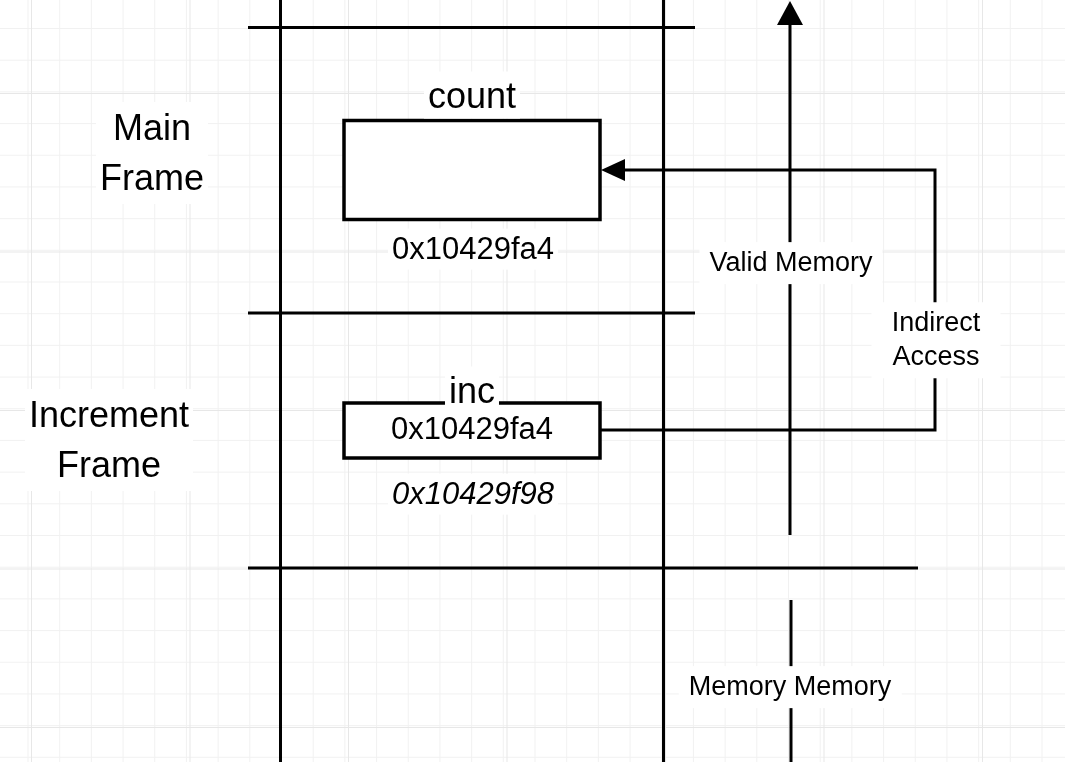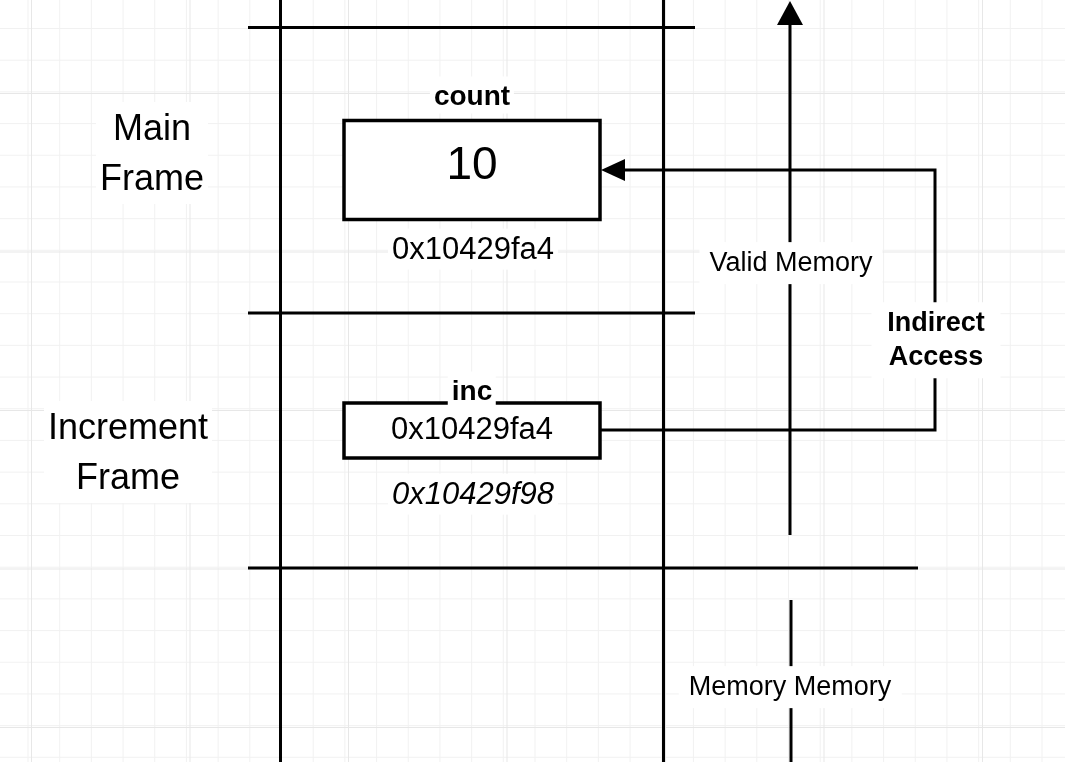--- a/index.html
+++ b/index.html
@@ -33,21 +33,21 @@
   .lbl {
     position: absolute;
     transform: translate(-50%, -50%);
     text-align: center;
     white-space: pre-line;
     background: #ffffff;
     line-height: 1.25;
     padding: 1px 4px;
   }
   .frame-label   { font-size: 36px; line-height: 50px; }
-  .var-name      { font-size: 28px; font-weight: bold; }
+  .var-name      { font-size: 36px; }
   .var-value-big { font-size: 46px; }
   .var-value     { font-size: 31px; background: transparent; }
   .addr          { font-size: 31px; }
   .memo          { font-size: 27px; padding: 4px 10px; }
 </style>
 </head>
 <body>
 
 <div class="canvas">
 
@@ -67,28 +67,27 @@
     <polygon points="601,170 625,159 625,181" fill="#000"></polygon>
 
     <line x1="791" y1="600" x2="791" y2="762" stroke="#000" stroke-width="3"></line>
 
     <rect x="344" y="120.5" width="256" height="99" fill="#ffffff" stroke="#000" stroke-width="3.5"></rect>
     <rect x="344" y="403" width="256" height="55" fill="#ffffff" stroke="#000" stroke-width="3.5"></rect>
   </svg>
 
   <div class="lbl frame-label" style="left:152px; top:153px;">Main
 Frame</div>
-  <div class="lbl frame-label" style="left:128px; top:440px;margin-top:12px;">Increment
+  <div class="lbl frame-label" style="left:109px; top:440px;">Increment
 Frame</div>
 
   <div class="lbl var-name" style="left:472px; top:95px;">count</div>
-  <div class="lbl var-value-big" style="left:472px; top:164px; background:transparent;">10</div>
   <div class="lbl addr" style="left:473px; top:249px;">0x10429fa4</div>
 
   <div class="lbl var-name" style="left:472px; top:370px;margin-top:20px;">inc</div>
   <div class="lbl var-value" style="left:472px; top:429px;">0x10429fa4</div>
   <div class="lbl addr" style="left:473px; top:494px;font-style:italic;">0x10429f98</div>
 
   <div class="lbl memo" style="left:791px; top:263px;">Valid Memory</div>
-  <div class="lbl memo" style="left:936px; top:340px;font-weight:bold;">Indirect Access</div>
+  <div class="lbl memo" style="left:936px; top:340px;">Indirect Access</div>
   <div class="lbl memo" style="left:790px; top:687px;">Memory Memory</div>
 
 </div>
 
 </body></html>

